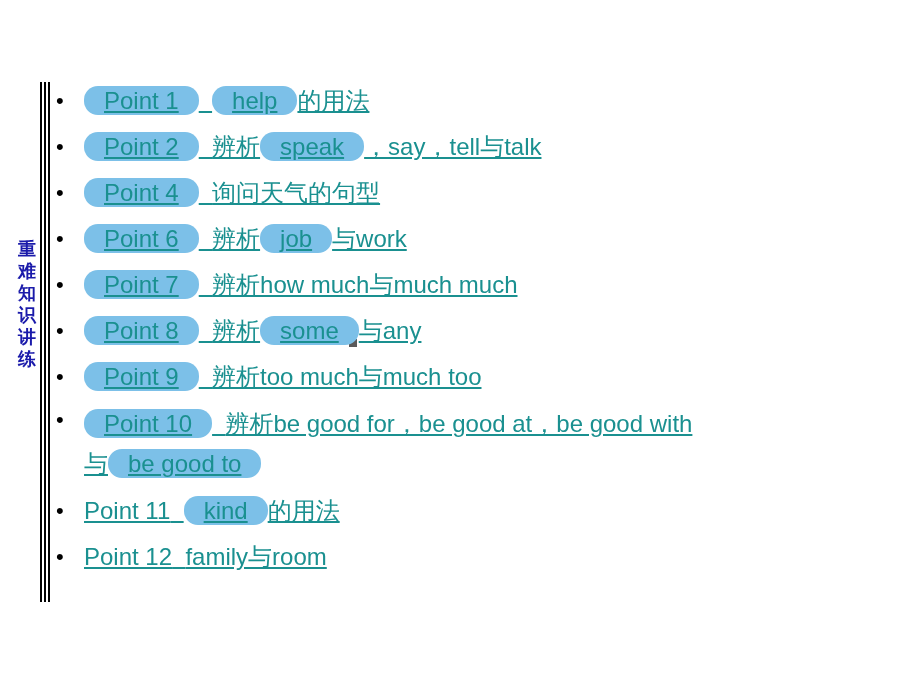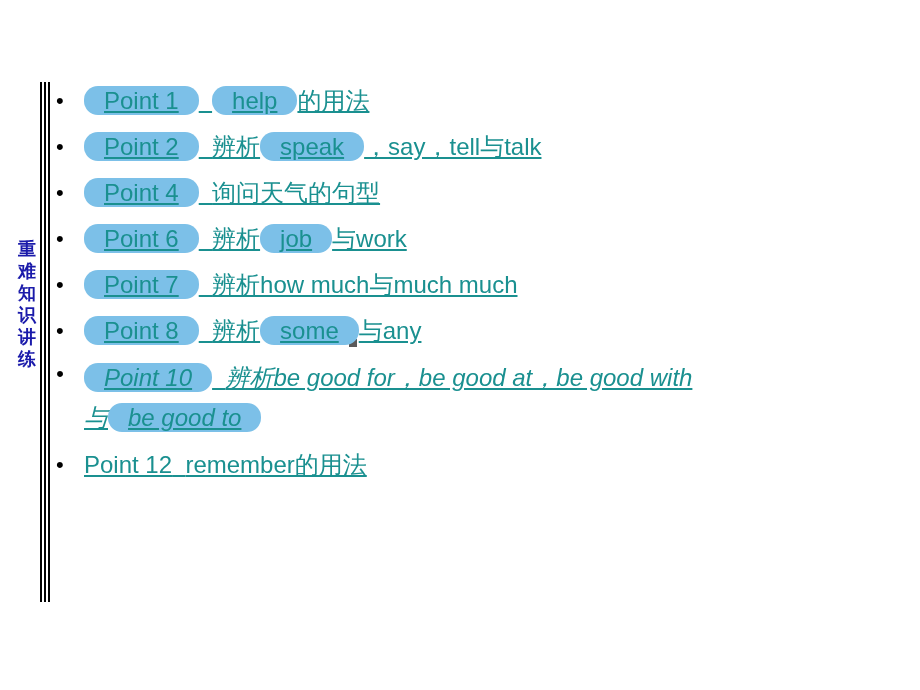--- a/index.html
+++ b/index.html
@@ -58,21 +58,20 @@
     ul.point-list li {
       position: relative;
       padding-left: 36px;
       line-height: 46px;
       font-size: 24px;
     }
     ul.point-list li.wrap-line {
       line-height: 40px;
       padding-top: 4px;
       padding-bottom: 4px;
-      font-style: italic;
     }
     ul.point-list li::before {
       content: "•";
       position: absolute;
       left: 8px;
       top: 0;
       color: #000;
       font-size: 22px;
     }
     ul.point-list li a {
@@ -127,20 +126,26 @@
     </li>
     <li>
       <a href="#"><span class="hl">Point 6</span>&nbsp;&nbsp;<span>辨析</span><span class="hl">job</span><span>与work</span></a>
     </li>
     <li>
       <a href="#"><span class="hl">Point 7</span>&nbsp;&nbsp;<span>辨析how much与much much</span></a>
     </li>
     <li>
       <a href="#"><span class="hl">Point 8</span>&nbsp;&nbsp;<span>辨析</span><span class="hl">some</span><span>与any</span></a>
     </li>
+    <li>
+      <a href="#"><span class="hl">Point 9</span>&nbsp;&nbsp;<span>辨析too much与much too</span></a>
+    </li>
     <li class="wrap-line">
       <a href="#"><span class="hl">Point 10</span>&nbsp;&nbsp;<span>辨析be good for，be good at，be good with</span><br><span>与</span><span class="hl">be good to</span></a>
     </li>
     <li>
-      <a href="#"><span>Point 12</span>&nbsp;&nbsp;<span>remember的用法</span></a>
+      <a href="#"><span>Point 11</span>&nbsp;&nbsp;<span class="hl">kind</span><span>的用法</span></a>
+    </li>
+    <li>
+      <a href="#"><span>Point 12</span>&nbsp;&nbsp;<span>family与room</span></a>
     </li>
   </ul>
 </div>
 
 </body></html>

